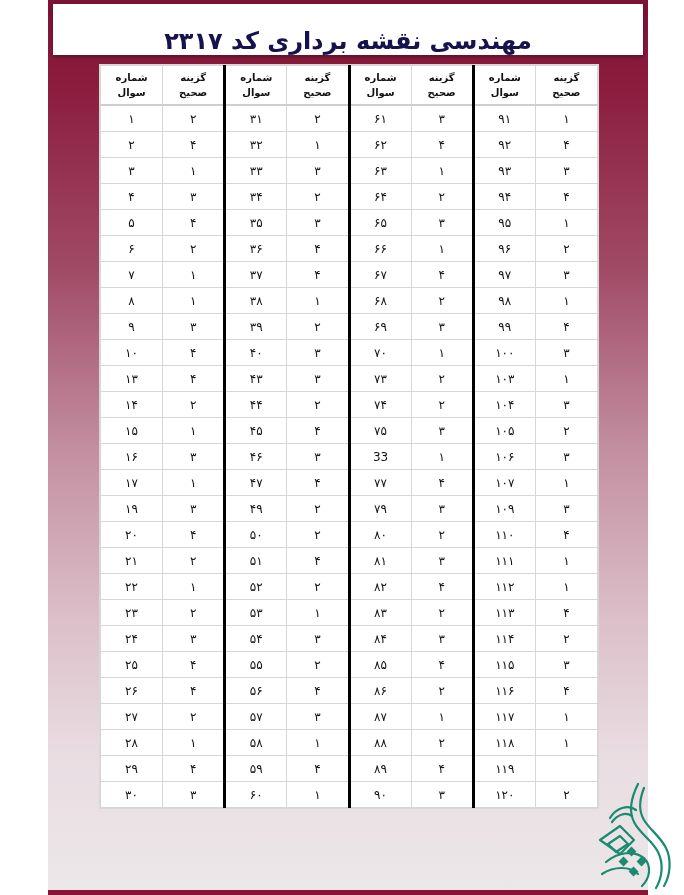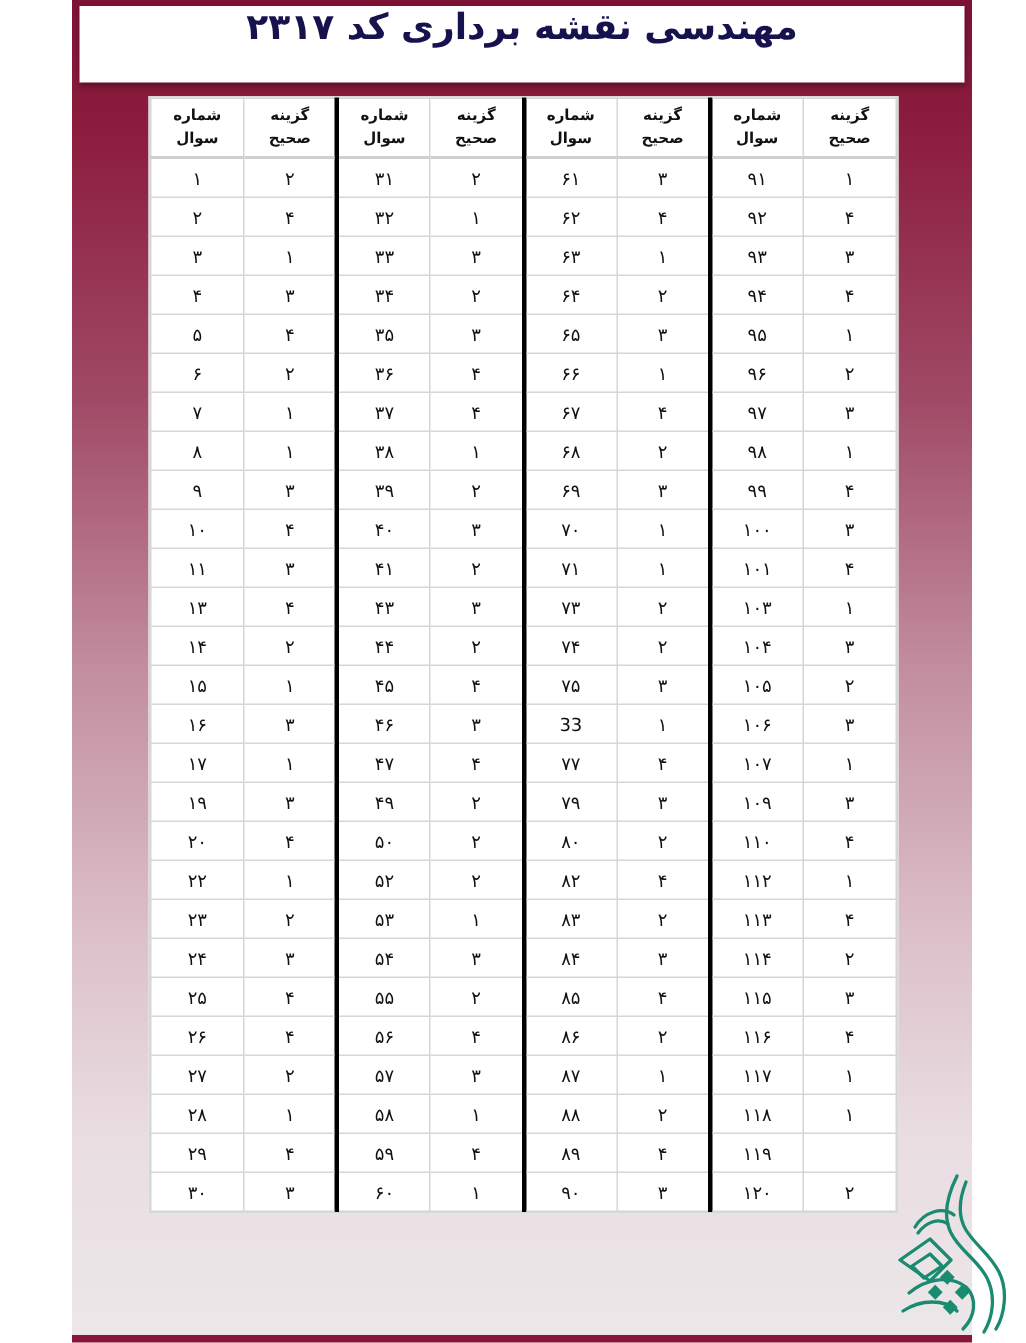--- a/index.html
+++ b/index.html
@@ -29,21 +29,21 @@
     }
     .title-box {
       position: absolute;
       left: 53px;
       top: 4px;
       width: 590px;
       height: 51px;
       background: #ffffff;
       box-shadow: 0 2px 4px rgba(0,0,0,0.35);
       display: flex;
-      align-items: flex-start;
+      align-items: flex-end;
       justify-content: center;
     }
     .title {
       font-family: "DejaVu Sans", sans-serif;
       font-weight: bold;
       font-size: 24px;
       color: #16124e;
       direction: rtl;
       letter-spacing: 0;
     }
@@ -235,30 +235,20 @@
           <td>۱۰</td>
           <td>۴</td>
           <td class="grp">۴۰</td>
           <td>۳</td>
           <td class="grp">۷۰</td>
           <td>۱</td>
           <td class="grp">۱۰۰</td>
           <td>۳</td>
         </tr>
         <tr>
-          <td>۱۱</td>
-          <td>۳</td>
-          <td class="grp">۴۱</td>
-          <td>۲</td>
-          <td class="grp">۷۱</td>
-          <td>۱</td>
-          <td class="grp">۱۰۱</td>
-          <td>۴</td>
-        </tr>
-        <tr>
           <td>۱۳</td>
           <td>۴</td>
           <td class="grp">۴۳</td>
           <td>۳</td>
           <td class="grp">۷۳</td>
           <td>۲</td>
           <td class="grp">۱۰۳</td>
           <td>۱</td>
         </tr>
         <tr>
@@ -313,20 +303,30 @@
         </tr>
         <tr>
           <td>۲۰</td>
           <td>۴</td>
           <td class="grp">۵۰</td>
           <td>۲</td>
           <td class="grp">۸۰</td>
           <td>۲</td>
           <td class="grp">۱۱۰</td>
           <td>۴</td>
+        </tr>
+        <tr>
+          <td>۲۱</td>
+          <td>۲</td>
+          <td class="grp">۵۱</td>
+          <td>۴</td>
+          <td class="grp">۸۱</td>
+          <td>۳</td>
+          <td class="grp">۱۱۱</td>
+          <td>۱</td>
         </tr>
         <tr>
           <td>۲۲</td>
           <td>۱</td>
           <td class="grp">۵۲</td>
           <td>۲</td>
           <td class="grp">۸۲</td>
           <td>۴</td>
           <td class="grp">۱۱۲</td>
           <td>۱</td>

